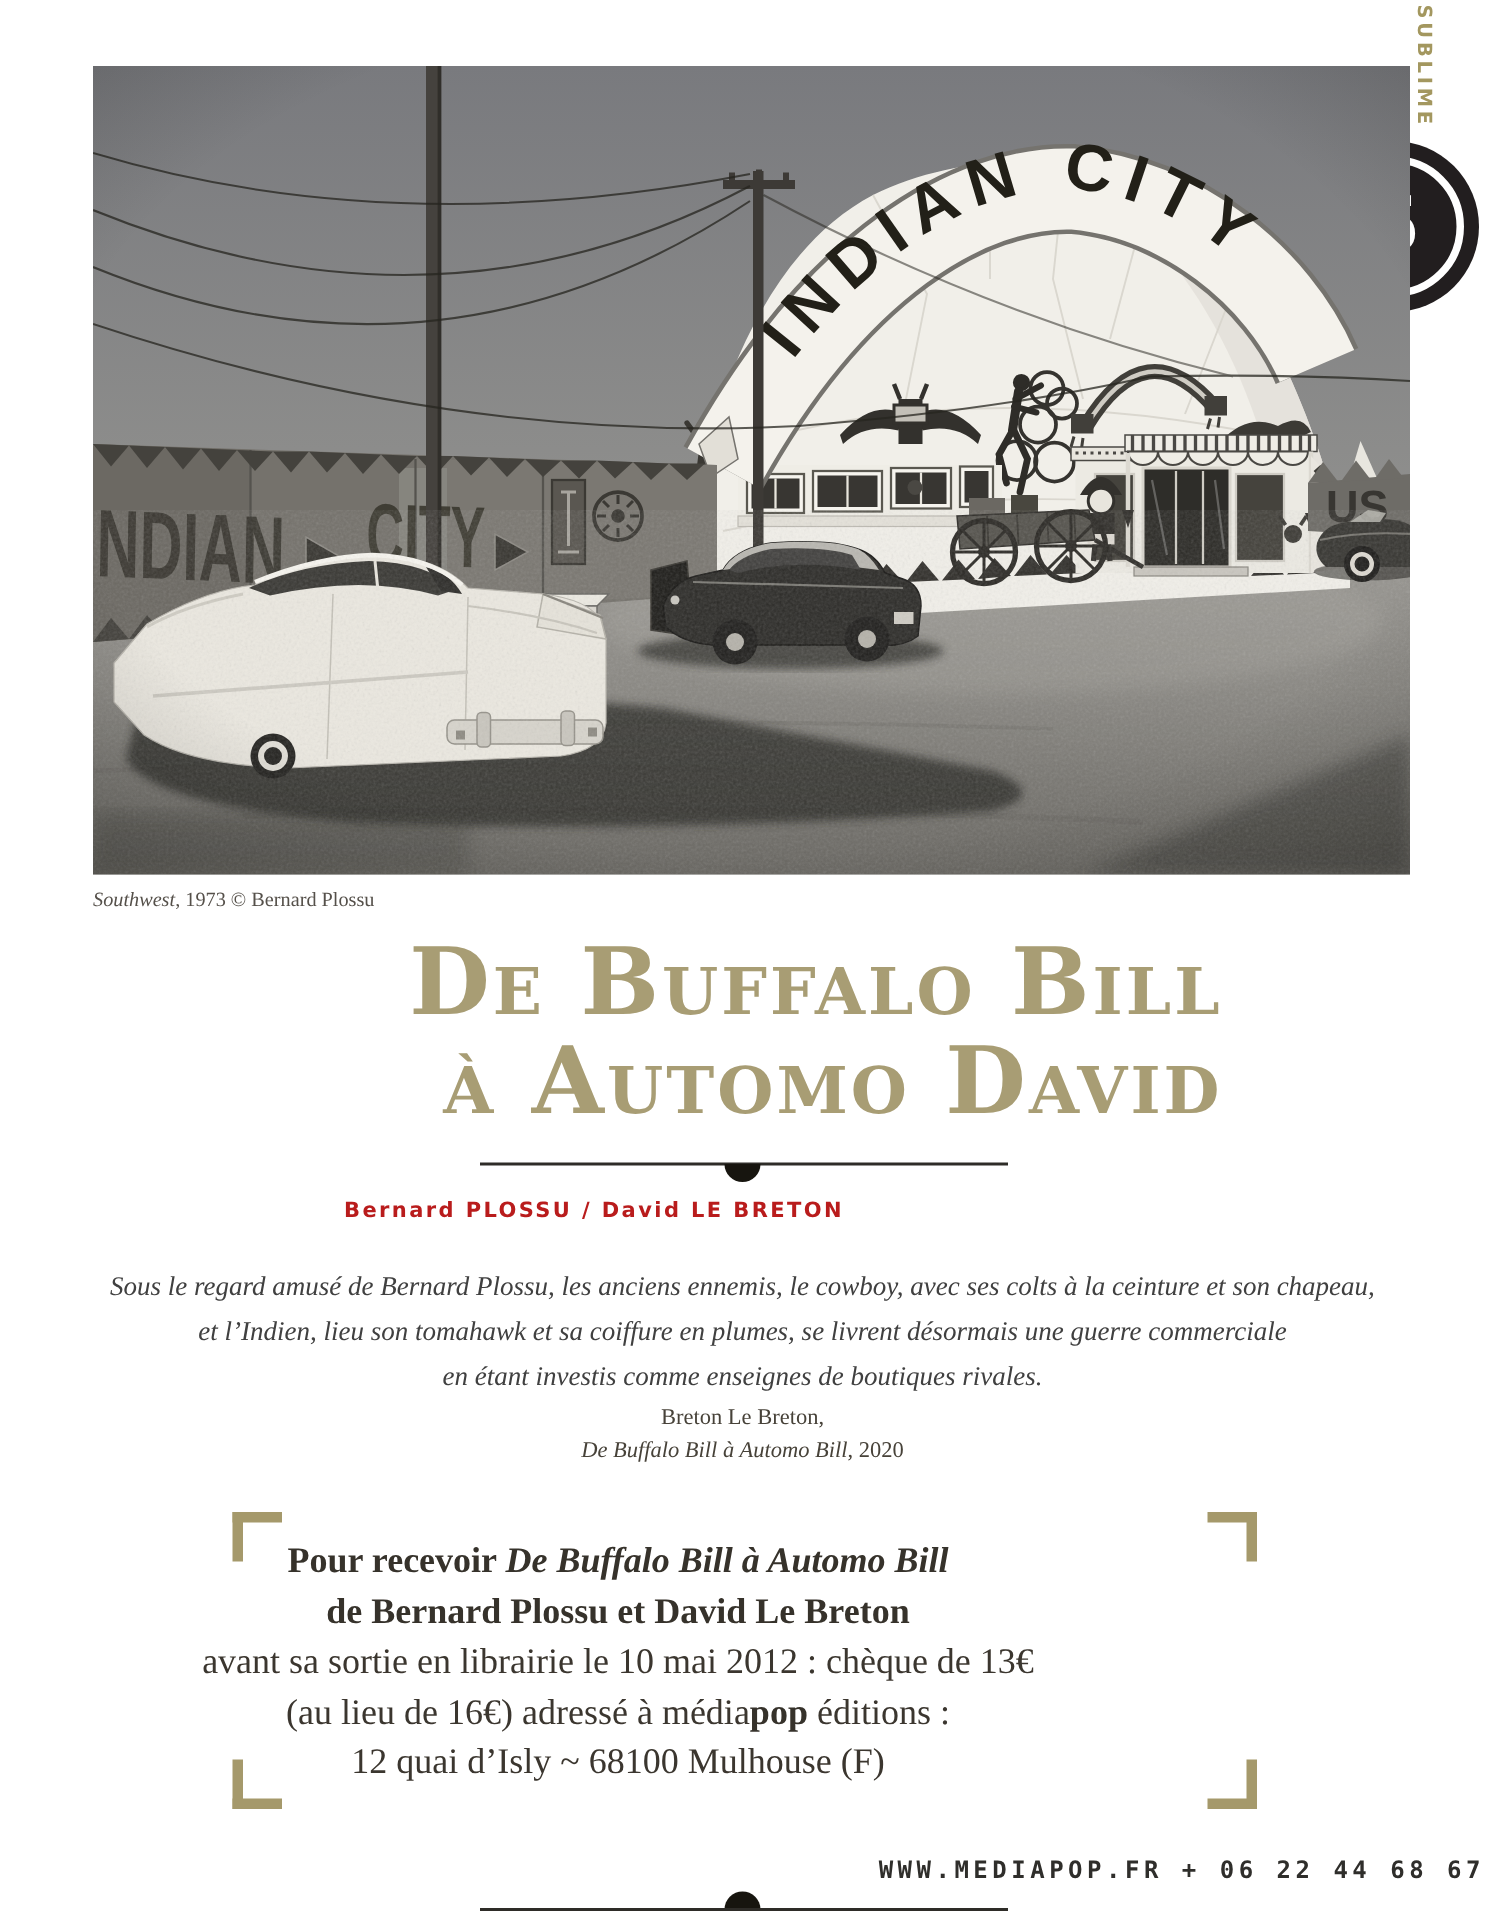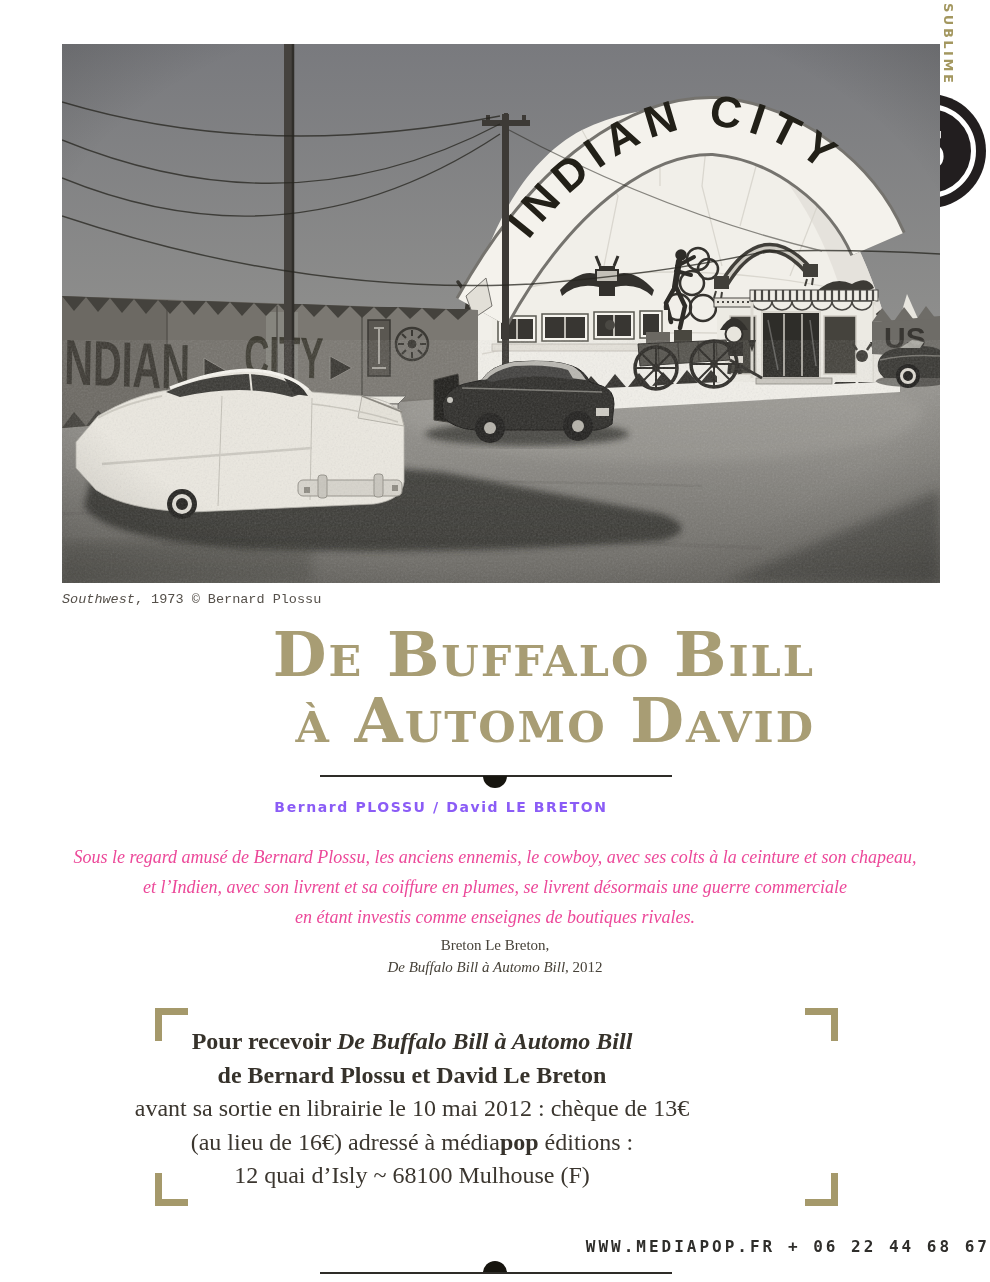--- a/index.html
+++ b/index.html
@@ -13,35 +13,35 @@
     font-size:30px;color:#17140f;letter-spacing:1px;}
   .badge{position:absolute;left:872px;top:94px;width:114px;height:114px;border-radius:50%;
     background:#221e1f;display:flex;align-items:center;justify-content:center;}
   .badge-ring{width:84px;height:84px;border:5px solid #ffffff;border-radius:50%;
     display:flex;align-items:center;justify-content:center;}
   .badge-num{font-family:"DejaVu Sans",sans-serif;font-weight:bold;font-size:52px;color:#ffffff;line-height:1;}
 
   
   .photo{position:absolute;left:62px;top:44px;width:878px;height:539px;background:#8a8a88;}
   .photo svg{display:block;}
-  .caption{position:absolute;left:62px;top:592px;font-size:13.5px;color:#55504a;font-family:Liberation Mono, monospace;}
+  .caption{position:absolute;left:62px;top:592px;font-size:13.5px;color:#55504a;}
   .caption .work{font-style:italic;}
 
   
   .title{position:absolute;left:0;top:622px;width:803px;text-align:right;
     font-family:"DejaVu Serif",serif;font-weight:bold;font-variant:small-caps;
     font-size:62px;line-height:66px;color:#a89d74;letter-spacing:2px;margin-left:12px;}
   .rule{position:absolute;left:320px;width:352px;height:2px;background:#2e2c28;}
   .rule-dot{position:absolute;left:483px;width:24px;height:12px;background:#17150f;}
   .dot-down{border-radius:0 0 12px 12px;}
   .dot-up{border-radius:12px 12px 0 0;}
   .byline{position:absolute;left:0;top:799px;width:792px;text-align:center;
-    font-family:"DejaVu Sans",sans-serif;font-weight:bold;font-size:14px;letter-spacing:1.6px;color:#8b5cf6;padding-left:45px;}
+    font-family:"DejaVu Sans",sans-serif;font-weight:bold;font-size:14px;letter-spacing:1.6px;color:#b91c1c;}
   .quote{position:absolute;left:0;top:842px;width:990px;text-align:center;
-    font-style:italic;font-size:18px;line-height:30px;color:#ec4899;}
+    font-style:italic;font-size:18px;line-height:30px;color:#404040;}
   .quote div{white-space:nowrap;}
   .attrib{position:absolute;left:0;top:934px;width:990px;text-align:center;
     font-size:15px;line-height:22px;color:#474239;}
   .attrib .work{font-style:italic;}
 
   
   .offer{position:absolute;left:155px;top:1008px;width:683px;height:198px;}
   .corner{position:absolute;width:26px;height:26px;}
   .corner.tl{left:0;top:0;border-left:7px solid #a5996b;border-top:7px solid #a5996b;}
   .corner.tr{right:0;top:0;border-right:7px solid #a5996b;border-top:7px solid #a5996b;}
@@ -405,27 +405,27 @@
   <div>à Automo David</div>
 </div>
 
 <div class="rule" style="top:775px"></div>
 <div class="rule-dot dot-down" style="top:776px"></div>
 
 <div class="byline">Bernard PLOSSU / David LE BRETON</div>
 
 <div class="quote">
   <div>Sous le regard amusé de Bernard Plossu, les anciens ennemis, le cowboy, avec ses colts à la ceinture et son chapeau,</div>
-  <div>et l’Indien, avec son livrent et sa coiffure en plumes, se livrent désormais une guerre commerciale</div>
+  <div>et l’Indien, lieu son tomahawk et sa coiffure en plumes, se livrent désormais une guerre commerciale</div>
   <div>en étant investis comme enseignes de boutiques rivales.</div>
 </div>
 
 <div class="attrib">
   <div>Breton Le Breton,</div>
-  <div><span class="work">De Buffalo Bill à Automo Bill</span><span>, 2012</span></div>
+  <div><span class="work">De Buffalo Bill à Automo Bill</span><span>, 2020</span></div>
 </div>
 
 <div class="offer">
   <div class="corner tl"></div>
   <div class="corner tr"></div>
   <div class="corner bl"></div>
   <div class="corner br"></div>
   <div class="offer-text">
     <div><span class="b">Pour recevoir </span><span class="bi">De Buffalo Bill à Automo Bill</span></div>
     <div class="b">de Bernard Plossu et David Le Breton</div>

